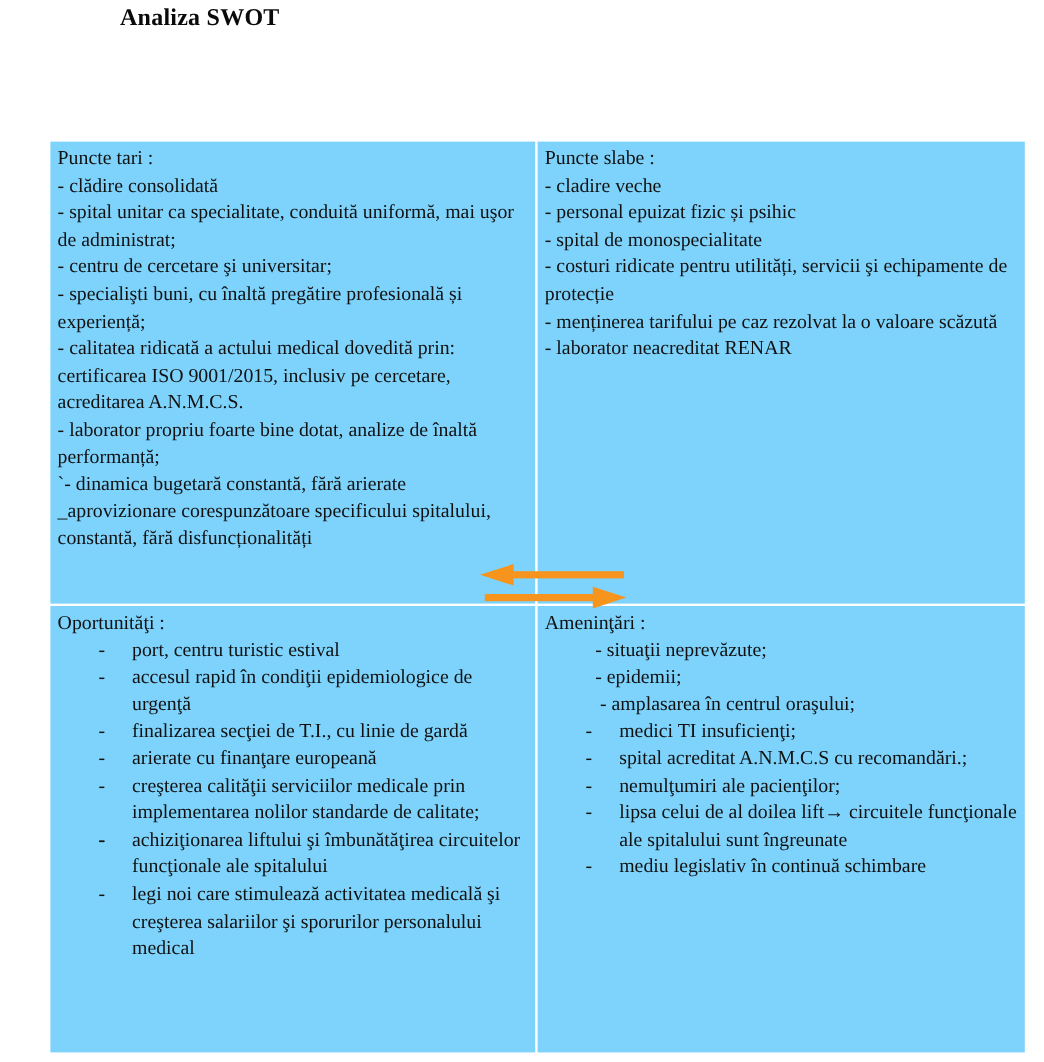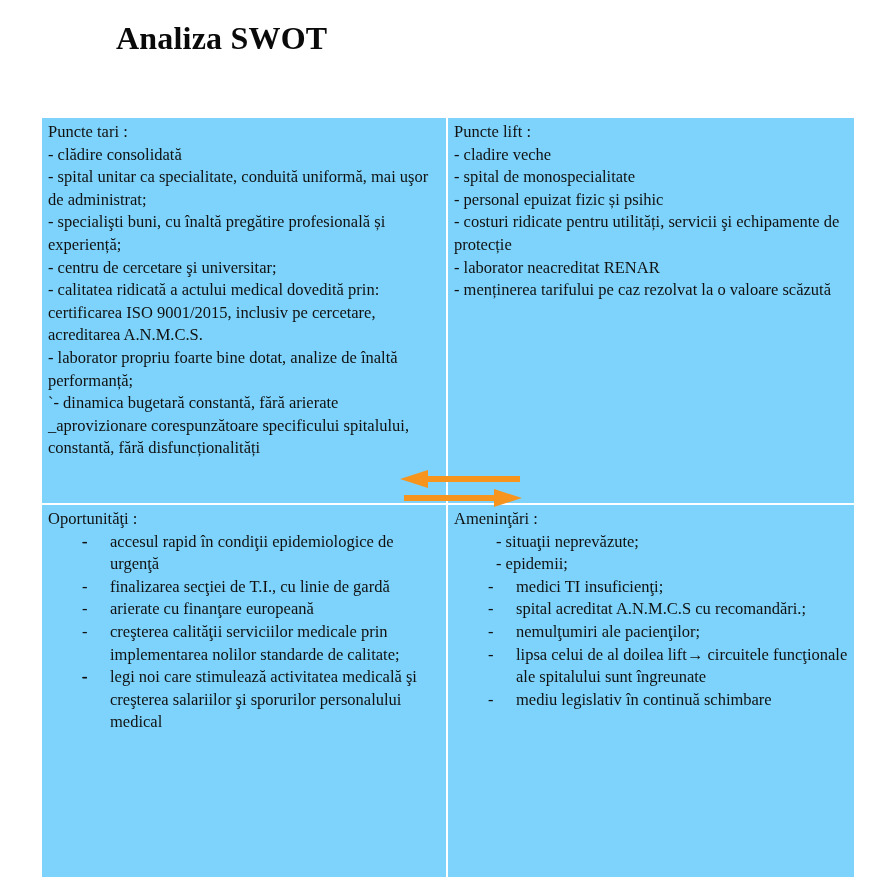--- a/index.html
+++ b/index.html
@@ -12,22 +12,22 @@
       height: 885px;
       position: relative;
       overflow: hidden;
       font-family: "Liberation Serif", "DejaVu Serif", serif;
       color: #111111;
     }
     .title {
       position: absolute;
       left: 100px;
       top: 4px;
-      margin: 16px;
-      font-size: 32px;
+      margin: 0;
+      font-size: 20px;
       font-weight: bold;
       letter-spacing: 0.2px;
       color: #0a0a0a;
     }
     .swot-grid {
       position: absolute;
       left: 42px;
       top: 118px;
       width: 810px;
       height: 757px;
@@ -96,60 +96,61 @@
 
 <h1 class="title">Analiza SWOT</h1>
 
 <div class="swot-grid">
 
   <div class="cell">
     <span class="cell-title">Puncte tari :</span>
     <ul class="plain-list">
       <li>- clădire consolidată</li>
       <li>- spital unitar ca specialitate, conduită uniformă, mai uşor de administrat;</li>
+      <li>- centru de cercetare şi universitar;</li>
       <li>- specialişti buni, cu înaltă pregătire profesională și experiență;</li>
-      <li>- centru de cercetare şi universitar;</li>
       <li>- calitatea ridicată a actului medical dovedită prin: certificarea ISO 9001/2015, inclusiv pe cercetare, acreditarea A.N.M.C.S.</li>
       <li>- laborator propriu foarte bine dotat, analize de înaltă performanță;</li>
       <li>`- dinamica bugetară constantă, fără arierate</li>
       <li>_aprovizionare corespunzătoare specificului spitalului, constantă, fără disfuncționalități</li>
     </ul>
   </div>
 
   <div class="cell">
-    <span class="cell-title">Puncte lift :</span>
+    <span class="cell-title">Puncte slabe :</span>
     <ul class="plain-list">
       <li>- cladire veche</li>
+      <li>- personal epuizat fizic și psihic</li>
       <li>- spital de monospecialitate</li>
-      <li>- personal epuizat fizic și psihic</li>
       <li>- costuri ridicate pentru utilități, servicii şi echipamente de protecție</li>
+      <li>- menținerea tarifului pe caz rezolvat la o valoare scăzută</li>
       <li>- laborator neacreditat RENAR</li>
-      <li>- menținerea tarifului pe caz rezolvat la o valoare scăzută</li>
     </ul>
   </div>
 
   <div class="cell">
     <span class="cell-title">Oportunităţi :</span>
     <ul class="dash-list">
-      <li><span class="dash">-</span></li>
+      <li><span class="dash">-</span><span>port, centru turistic estival</span></li>
       <li><span class="dash">-</span><span>accesul rapid în condiţii epidemiologice de urgenţă</span></li>
       <li><span class="dash">-</span><span>finalizarea secţiei de T.I., cu linie de gardă</span></li>
       <li><span class="dash">-</span><span>arierate cu finanţare europeană</span></li>
       <li><span class="dash">-</span><span>creşterea calităţii serviciilor medicale prin implementarea nolilor standarde de calitate;</span></li>
       <li><span class="dash">-</span></li>
-      <li><span class="dash">-</span></li>
+      <li><span class="dash">-</span><span>achiziţionarea liftului şi îmbunătăţirea circuitelor funcţionale ale spitalului</span></li>
       <li><span class="dash">-</span><span>legi noi care stimulează activitatea medicală şi creşterea salariilor şi sporurilor personalului medical</span></li>
     </ul>
   </div>
 
   <div class="cell">
     <span class="cell-title">Ameninţări :</span>
     <div class="threats-list">
       <div class="indent-item" style="padding-left:42px">- situaţii neprevăzute;</div>
       <div class="indent-item" style="padding-left:42px">-  epidemii;</div>
+      <div class="indent-item" style="padding-left:46px">- amplasarea în centrul oraşului;</div>
       <div class="dash-item"><span class="dash">-</span><span>medici TI insuficienţi;</span></div>
       <div class="dash-item"><span class="dash">-</span><span>spital acreditat A.N.M.C.S cu recomandări.;</span></div>
       <div class="dash-item"><span class="dash">-</span><span>nemulţumiri ale pacienţilor;</span></div>
       <div class="dash-item"><span class="dash">-</span><span>lipsa celui de al doilea lift→ circuitele funcţionale ale spitalului sunt îngreunate</span></div>
       <div class="dash-item"><span class="dash">-</span><span>mediu legislativ în continuă schimbare</span></div>
     </div>
   </div>
 
 </div>
 

